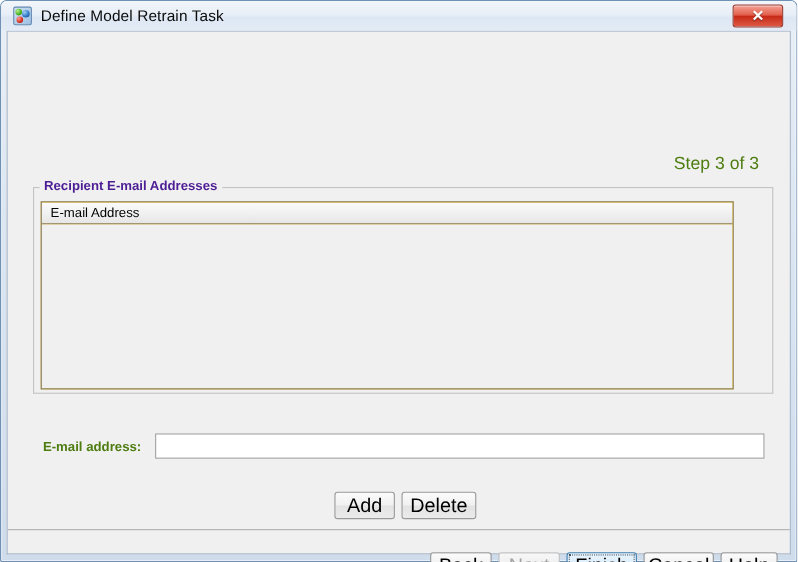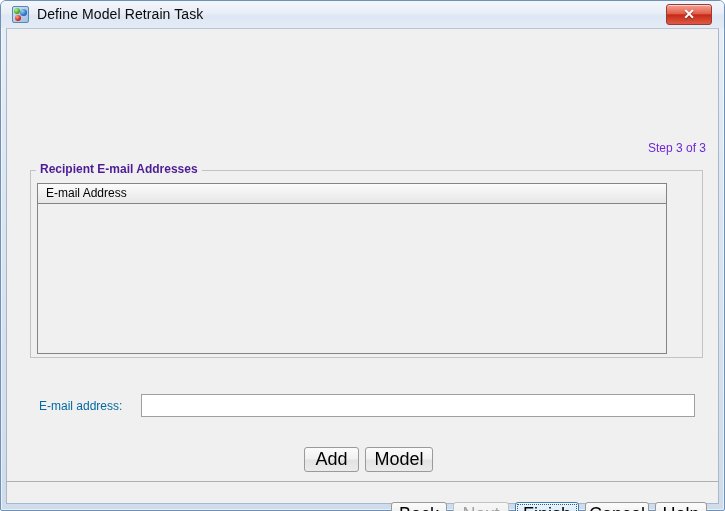--- a/index.html
+++ b/index.html
@@ -177,23 +177,23 @@
     font-weight: bold;
     color: #000000;
     white-space: nowrap;
     letter-spacing: 0.3px;
     transform: translateY(-50%);
   }
 
   
   .step-label {
     position: absolute;
-    right: 12px; top: 112px;
-    font-size: 12px;
-    color: #6d28d9;
+    right: 28px; top: 112px;
+    font-size: 16px;
+    color: #4d7c0f;
     white-space: nowrap;
   }
 
   
   .groupbox {
     position: absolute;
     left: 23px; top: 141px;
     width: 673px;
     height: 188px;
     box-sizing: border-box;
@@ -244,23 +244,24 @@
     position: relative;
     height: 149px;
     background: #f0f0f0;
   }
 
   
   .field-label {
     position: absolute;
     left: 32px; top: 377px;
     font-size: 12px;
-    color: #0369a1;
+    color: #4d7c0f;
     white-space: nowrap;
     transform: translateY(-50%);
+    font-weight: bold;
   }
   .field-input {
     position: absolute;
     left: 134px; top: 365px;
     width: 554px; height: 23px;
     box-sizing: border-box;
     border: 1px solid #a0a0a0;
     background: #ffffff;
     font-family: "Liberation Sans", sans-serif;
     font-size: 12px;
@@ -359,21 +360,21 @@
       <div class="table-head">
         <div class="th">E-mail Address</div>
       </div>
       <div class="table-body"></div>
     </div>
 
     <div class="field-label">E-mail address:</div>
     <input class="field-input" type="text" value="" style="">
 
     <button class="btn" id="btn-add">Add</button>
-    <button class="btn" id="btn-delete">Model</button>
+    <button class="btn" id="btn-delete">Delete</button>
 
     <div class="footer-sep"></div>
 
     <button class="btn" id="btn-back"><span class="mn">B</span>ack</button>
     <button class="btn disabled" id="btn-next" disabled=""><span class="mn">N</span>ext</button>
     <button class="btn default" id="btn-finish"><span class="focus-ring"></span><span class="mn">F</span>inish</button>
     <button class="btn" id="btn-cancel"><span class="mn">C</span>ancel</button>
     <button class="btn" id="btn-help">Help</button>
 
   </div>

